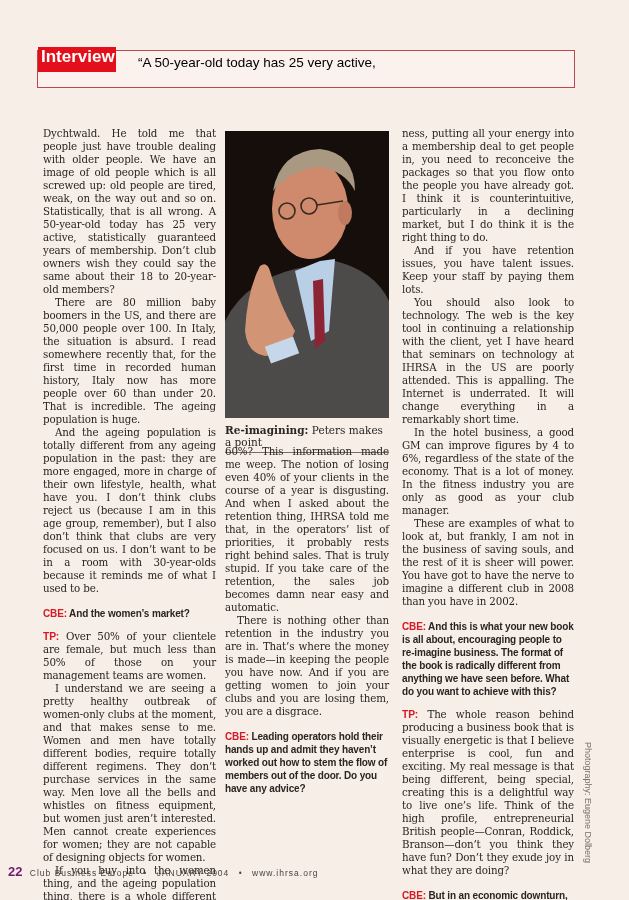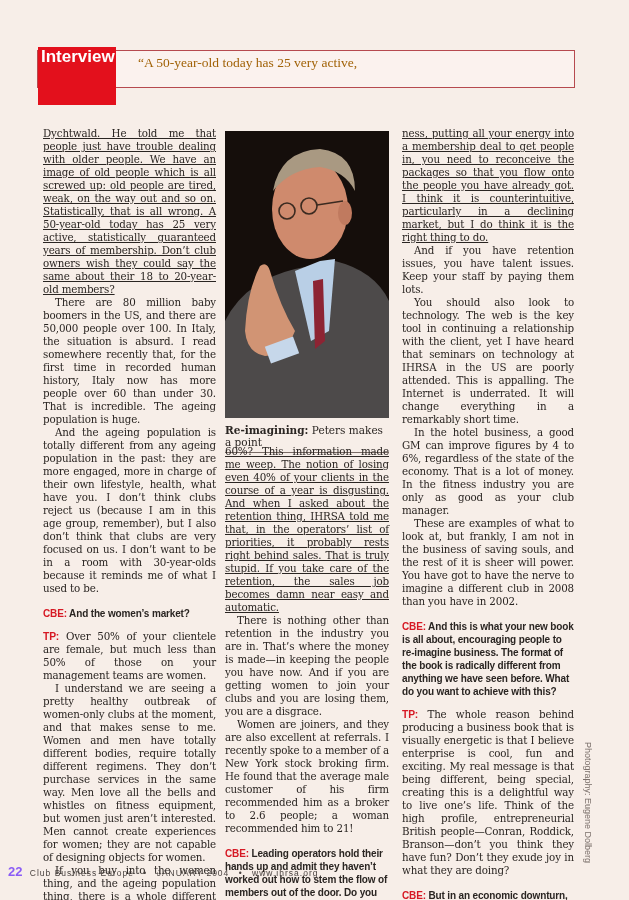--- a/index.html
+++ b/index.html
@@ -7,36 +7,36 @@
     width:629px; height:900px; overflow:hidden; position:relative;
     background:#f7eee8;
     font-family:"DejaVu Serif", serif;
     color:#2a2522;
   }
   .header {
     position:absolute; left:37px; top:50px; width:536px; height:36px;
     border:1px solid #b64a4f; background:#fbf2ee;
   }
   .tag {
-    position:absolute; left:0; top:-4px; width:78px; height:58px;
+    position:absolute; left:0; top:-4px; width:78px; height:25px;
     background:#e3101c; color:#fff;
     font-family:"Liberation Sans", sans-serif; font-weight:bold; font-size:17px;
     padding:0 0 0 3px; box-sizing:border-box; line-height:20px;
   }
   .pull {
     position:absolute; left:100px; top:4px; width:430px;
-    font-family:Liberation Serif, serif; font-size:13.5px; line-height:15px; color:#a16207;
+    font-family:Liberation Sans, sans-serif; font-size:13.5px; line-height:15px; color:#000000;
   }
   .pull .l2 { display:block; padding-left:78px; }
   .col {
     position:absolute; font-size:10.3px; line-height:13.0px;
     text-align:justify; letter-spacing:-0.15px;
   }
   .col p { margin:0; text-indent:12px; }
-  .col p.first { text-indent:0;text-decoration:underline; }
+  .col p.first { text-indent:0; }
   .col .q {
     font-family:"Liberation Sans", sans-serif; font-weight:bold;
     font-size:10px; line-height:13px; margin:12px 0 10px 0; text-indent:0; text-align:left;
     color:#2a2522;
   }
   .spk { color:#d61924; font-family:"Liberation Sans", sans-serif; font-weight:bold;text-align:center; }
   .col p.ans { text-indent:0; }
   #col1 { left:43px; top:127px; width:173px; }
   #col2 { left:225px; top:445px; width:164px; }
   #col3 { left:402px; top:127px; width:172px; }
@@ -51,36 +51,36 @@
   .caption b { font-weight:bold; }
   .credit {
     position:absolute; left:583px; top:742px;
     font-family:"Liberation Sans", sans-serif; font-size:9px; color:#7a6f6a;
     writing-mode:vertical-rl; white-space:nowrap;
   }
   .footer {
     position:absolute; left:8px; top:864px;
     font-family:"Liberation Sans", sans-serif; font-size:8.5px; letter-spacing:1px; color:#4a4340;
   }
-  .footer .pg { font-weight:bold; font-size:13px; letter-spacing:0; color:#8b5cf6; margin-right:4px; }
+  .footer .pg { font-weight:bold; font-size:13px; letter-spacing:0; color:#701a75; margin-right:4px; }
   .footer .dot { margin:0 6px; }
 </style>
 </head>
 <body>
 
 <div class="header">
   <div class="tag">Interview</div>
   <div class="pull">
     <span>“A 50-year-old today has 25 very active,</span>
   </div>
 </div>
 
 <div class="col" id="col1">
   <p class="first">Dychtwald. He told me that people just have trouble dealing with older people. We have an image of old people which is all screwed up: old people are tired, weak, on the way out and so on. Statistically, that is all wrong. A 50-year-old today has 25 very active, statistically guaranteed years of membership. Don’t club owners wish they could say the same about their 18 to 20-year-old members?</p>
-  <p>There are 80 million baby boomers in the US, and there are 50,000 people over 100. In Italy, the situation is absurd. I read somewhere recently that, for the first time in recorded human history, Italy now has more people over 60 than under 30. That is incredible. The ageing population is huge.</p>
+  <p>There are 80 million baby boomers in the US, and there are 50,000 people over 100. In Italy, the situation is absurd. I read somewhere recently that, for the first time in recorded human history, Italy now has more people over 60 than under 20. That is incredible. The ageing population is huge.</p>
   <p>And the ageing population is totally different from any ageing population in the past: they are more engaged, more in charge of their own lifestyle, health, what have you. I don’t think clubs reject us (because I am in this age group, remember), but I also don’t think that clubs are very focused on us. I don’t want to be in a room with 30-year-olds because it reminds me of what I used to be.</p>
   <p class="q"><span class="spk">CBE:</span><span> And the women’s market?</span></p>
   <p class="ans"><span class="spk">TP:</span><span> Over 50% of your clientele are female, but much less than 50% of those on your management teams are women.</span></p>
   <p>I understand we are seeing a pretty healthy outbreak of women-only clubs at the moment, and that makes sense to me. Women and men have totally different bodies, require totally different regimens. They don’t purchase services in the same way. Men love all the bells and whistles on fitness equipment, but women just aren’t interested. Men cannot create experiences for women; they are not capable of designing objects for women.</p>
   <p>If you buy into the women thing, and the ageing population thing, there is a whole different set of client services involved, and it calls for a strategic reorientation of the club. My suspicion is that not all of our people are up for it.</p>
 
 </div>
 
 <div class="photo" title="Tom Peters gesturing with clasped hands while speaking">
   <svg width="164" height="287" viewBox="0 0 164 287">
@@ -105,21 +105,20 @@
     <path d="M20 200 Q22 160 35 135 Q42 130 45 140 Q55 175 70 200 Q60 225 40 225 Q22 222 20 200 Z" fill="#d19474"></path>
 
     <rect x="42" y="210" width="30" height="18" fill="#c6d7ea" transform="rotate(-20 57 219)"></rect>
   </svg>
 </div>
 <div class="caption"><b>Re-imagining:</b><span> Peters makes a point</span></div>
 
 <div class="col" id="col2">
   <p class="first">60%? This information made me weep. The notion of losing even 40% of your clients in the course of a year is disgusting. And when I asked about the retention thing, IHRSA told me that, in the operators’ list of priorities, it probably rests right behind sales. That is truly stupid. If you take care of the retention, the sales job becomes damn near easy and automatic.</p>
   <p>There is nothing other than retention in the industry you are in. That’s where the money is made—in keeping the people you have now. And if you are getting women to join your clubs and you are losing them, you are a disgrace.</p>
-  <p>Women are joiners, and they are also excellent at referrals. I recently spoke to a member of a New York stock broking firm. He found that the average male customer of his firm recommended him as a broker to 2.6 people; a woman recommended him to 21!</p>
   <p class="q"><span class="spk">CBE:</span><span> Leading operators hold their hands up and admit they haven’t worked out how to stem the flow of members out of the door. Do you have any advice?</span></p>
 
 </div>
 
 <div class="col" id="col3">
   <p class="first">ness, putting all your energy into a membership deal to get people in, you need to reconceive the packages so that you flow onto the people you have already got. I think it is counterintuitive, particularly in a declining market, but I do think it is the right thing to do.</p>
   <p>And if you have retention issues, you have talent issues. Keep your staff by paying them lots.</p>
   <p>You should also look to technology. The web is the key tool in continuing a relationship with the client, yet I have heard that seminars on technology at IHRSA in the US are poorly attended. This is appalling. The Internet is underrated. It will change everything in a remarkably short time.</p>
   <p>In the hotel business, a good GM can improve figures by 4 to 6%, regardless of the state of the economy. That is a lot of money. In the fitness industry you are only as good as your club manager.</p>
   <p>These are examples of what to look at, but frankly, I am not in the business of saving souls, and the rest of it is sheer will power. You have got to have the nerve to imagine a different club in 2008 than you have in 2002.</p>

